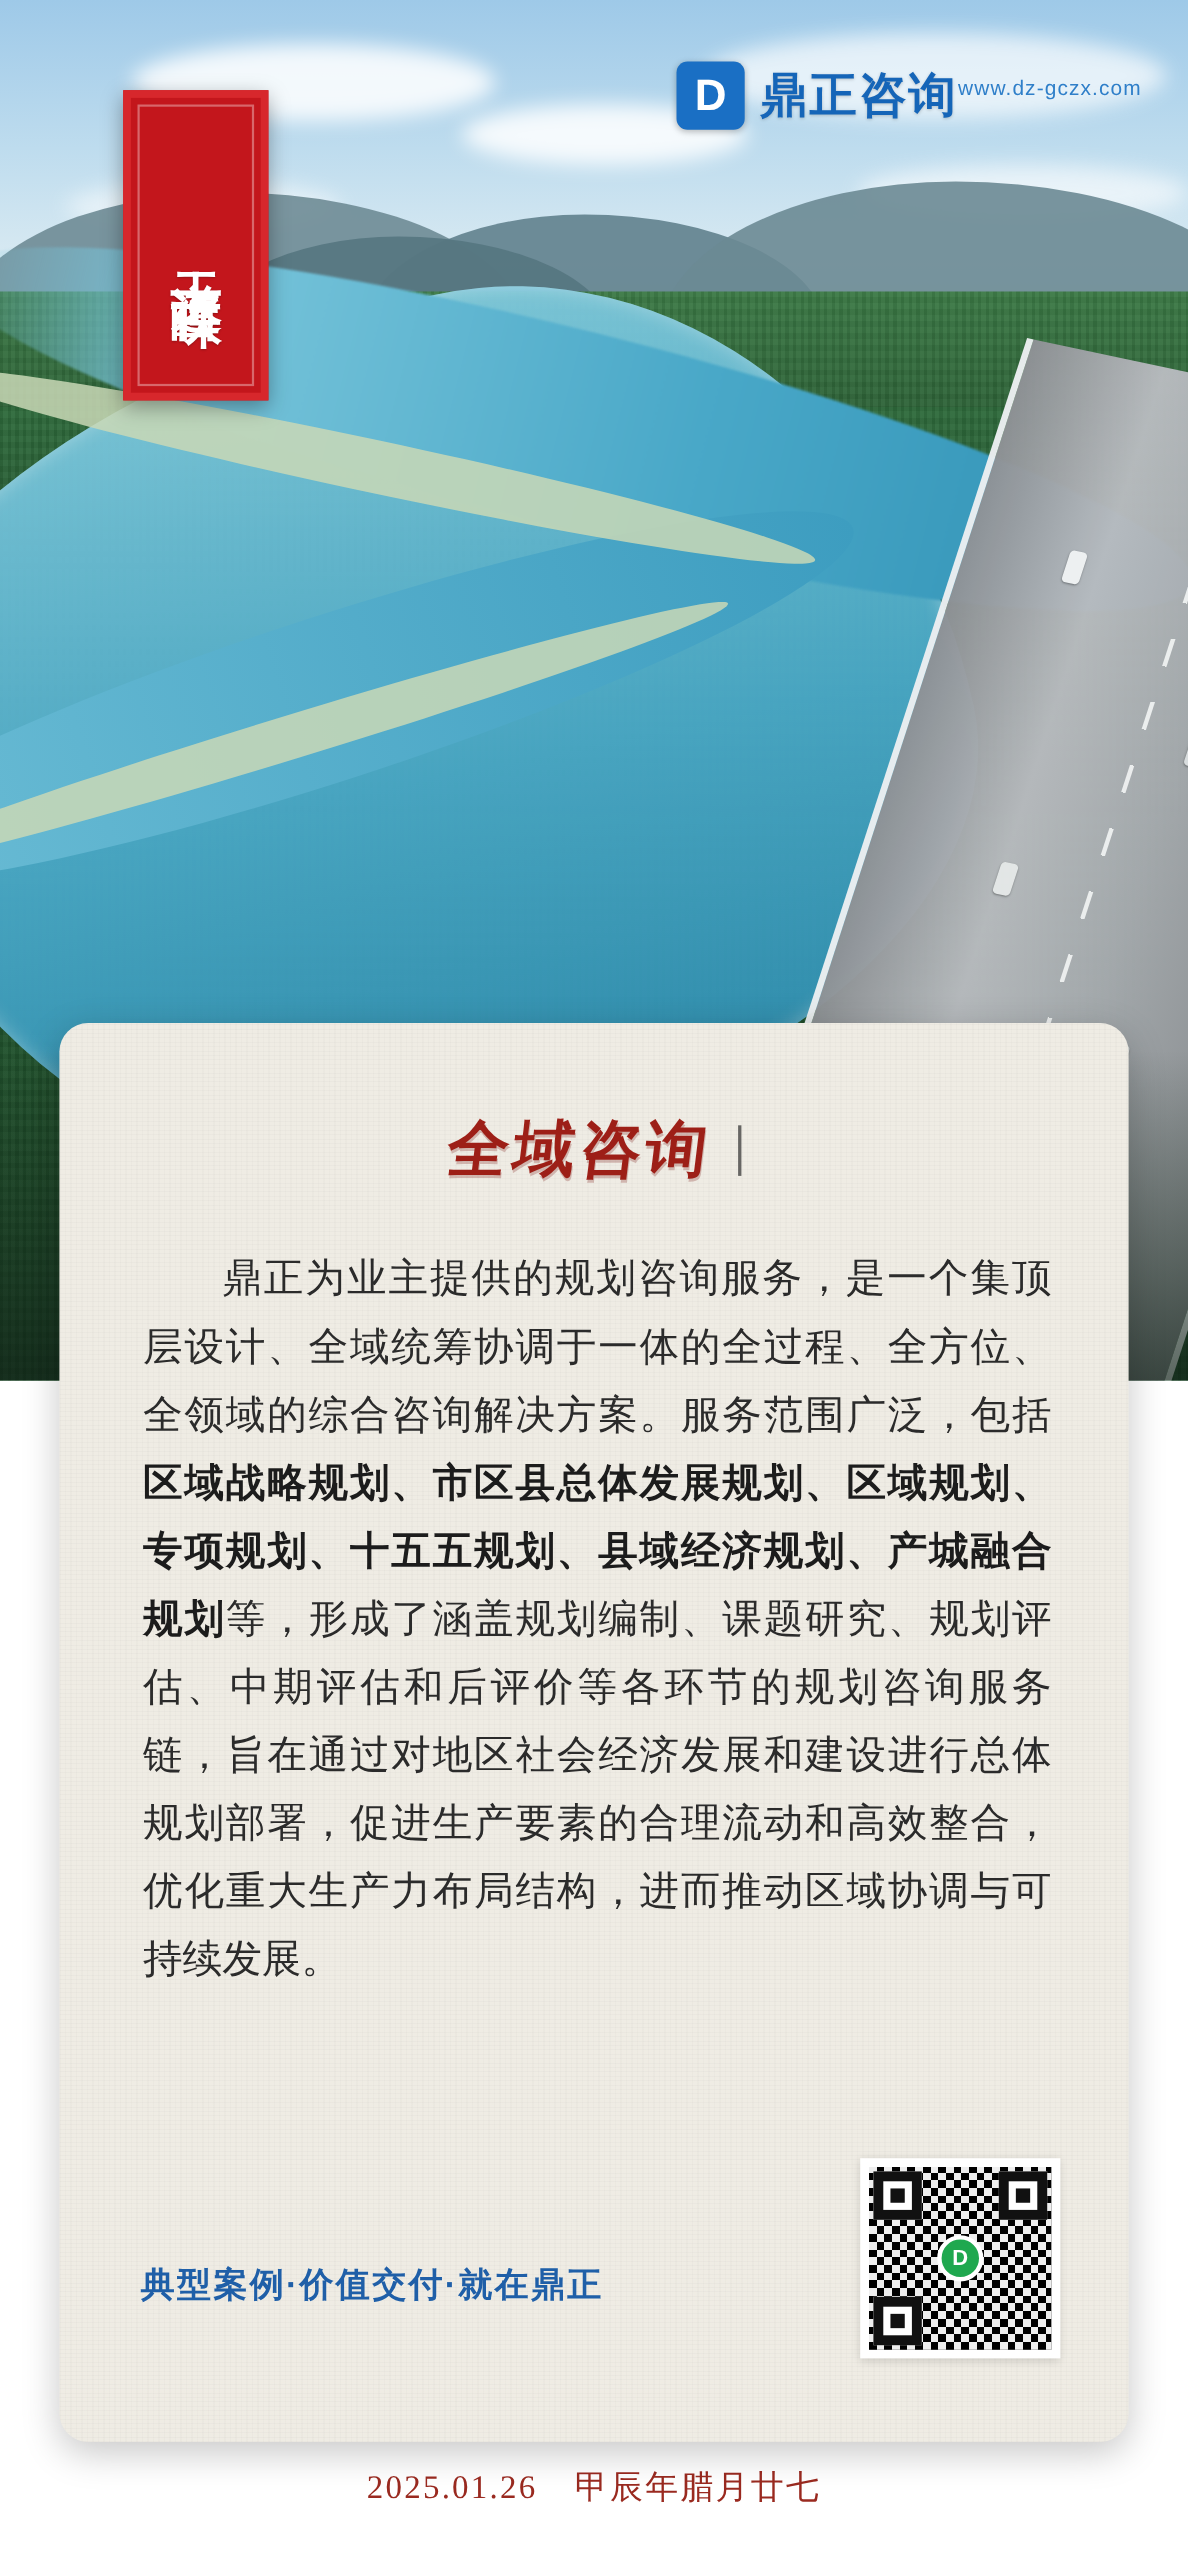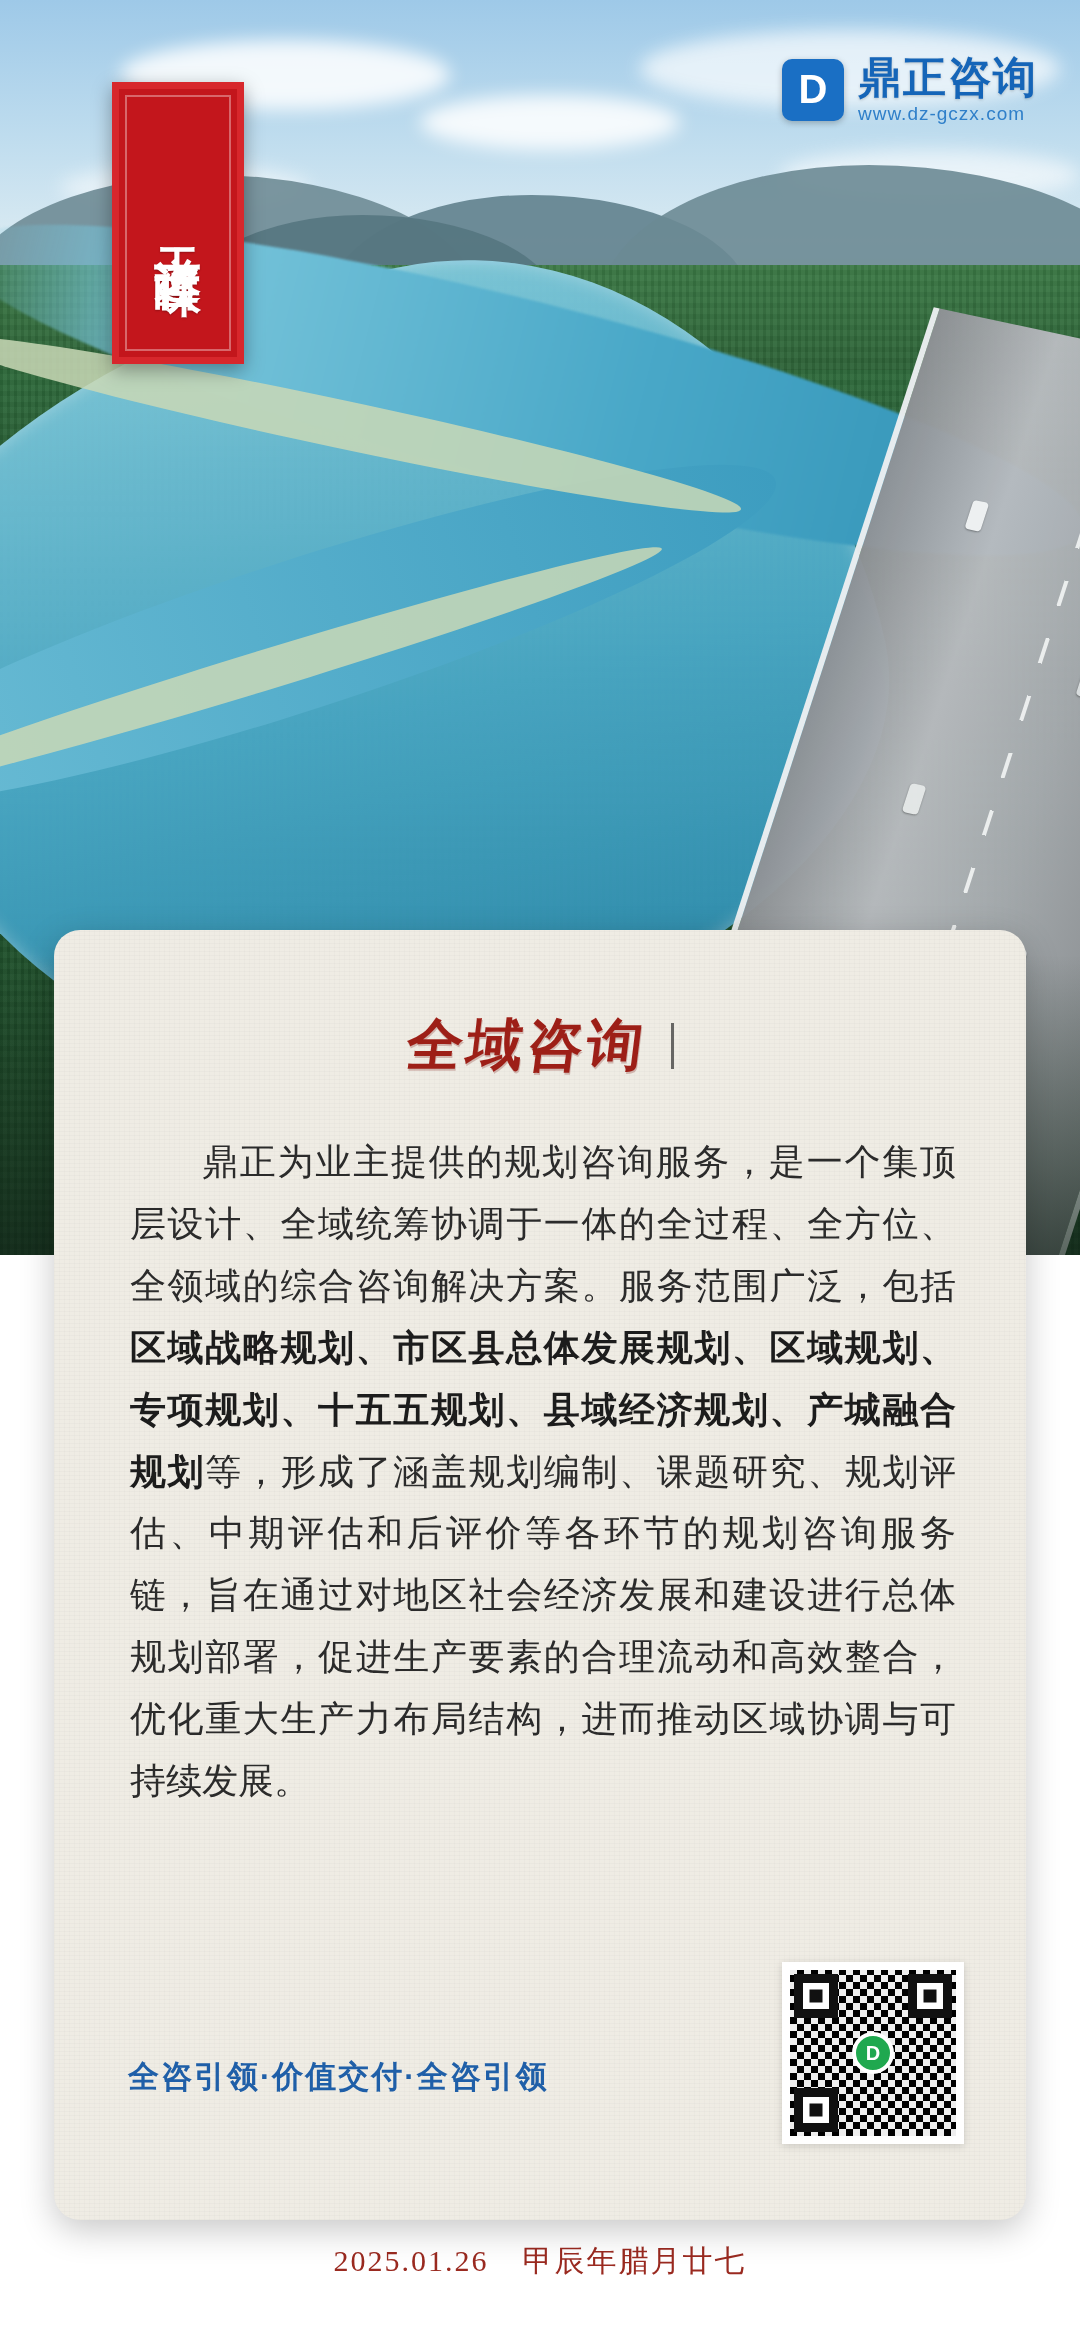--- a/index.html
+++ b/index.html
@@ -155,21 +155,21 @@
   .logo-mark {
     width: 62px; height: 62px;
     background: #1a6fc4;
     border-radius: 10px;
     display: flex; align-items: center; justify-content: center;
     color: #fff;
     font-family: "Liberation Sans", sans-serif;
     font-size: 40px; font-weight: bold;
     box-shadow: 0 2px 6px rgba(0,0,0,.25);
   }
-  .logo-text { display: flex; flex-direction: column; line-height: 1; }
+  .logo-text { display: flex; line-height: 1; }
   .logo-cn {
     font-size: 43px; font-weight: bold; color: #1565b8;
     letter-spacing: 2px;
     font-family: "Liberation Sans", sans-serif;
     text-shadow: 0 1px 3px rgba(0,0,0,.2);
   }
   .logo-url {
     margin-top: 5px;
     font-size: 19px; color: #2f7fc9; letter-spacing: 1px;
     font-family: "Liberation Sans", sans-serif;
@@ -411,21 +411,21 @@
 
     <div class="card-head">
       <div class="head-brush">全域咨询</div>
       <div class="head-div"></div>
     </div>
 
     <div class="body-text">
       <span>鼎正为业主提供的规划咨询服务，是一个集顶层设计、全域统筹协调于一体的全过程、全方位、全领域的综合咨询解决方案。服务范围广泛，包括</span><b>区域战略规划、市区县总体发展规划、区域规划、专项规划、十五五规划、县域经济规划、产城融合规划</b><span>等，形成了涵盖规划编制、课题研究、规划评估、中期评估和后评价等各环节的规划咨询服务链，旨在通过对地区社会经济发展和建设进行总体规划部署，促进生产要素的合理流动和高效整合，优化重大生产力布局结构，进而推动区域协调与可持续发展。</span>
     </div>
 
-    <div class="slogan">全咨引领·价值交付·全咨引领</div>
+    <div class="slogan">典型案例·价值交付·就在鼎正</div>
 
     <div class="qr">
       <div class="qr-inner">
         <div class="qr-eye qr-e1">
             <i></i>
           </div>
         <div class="qr-eye qr-e2">
             <i></i>
           </div>
         <div class="qr-eye qr-e3">

